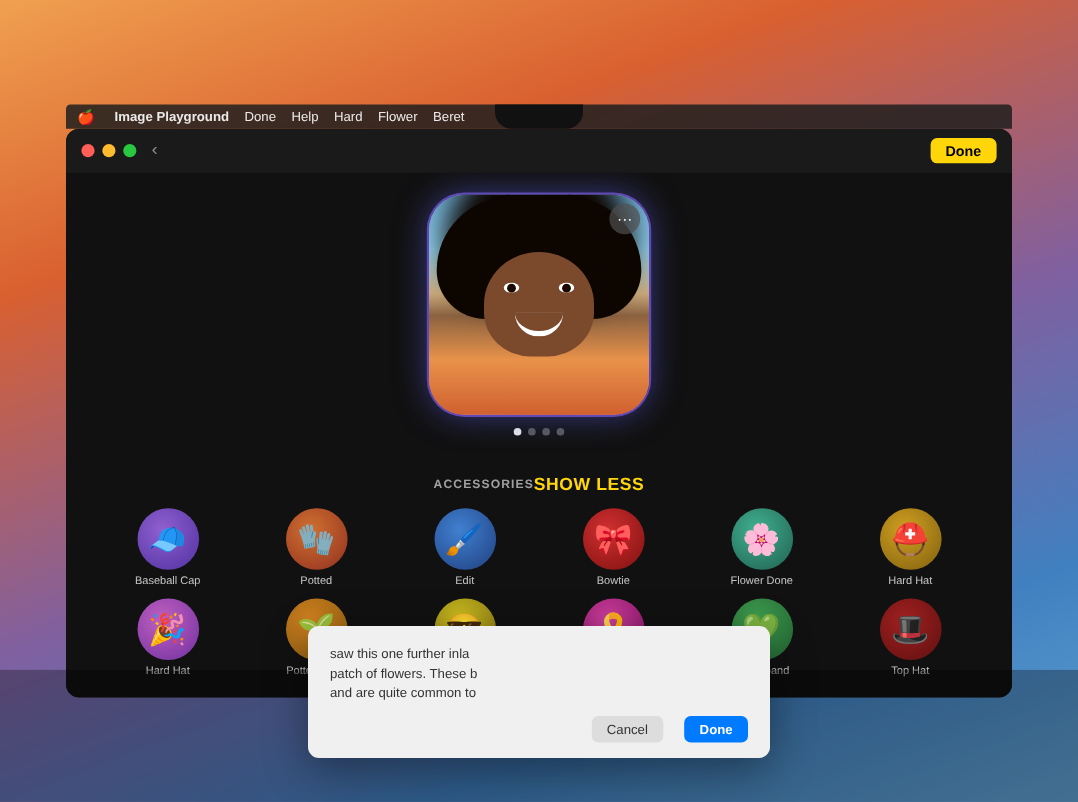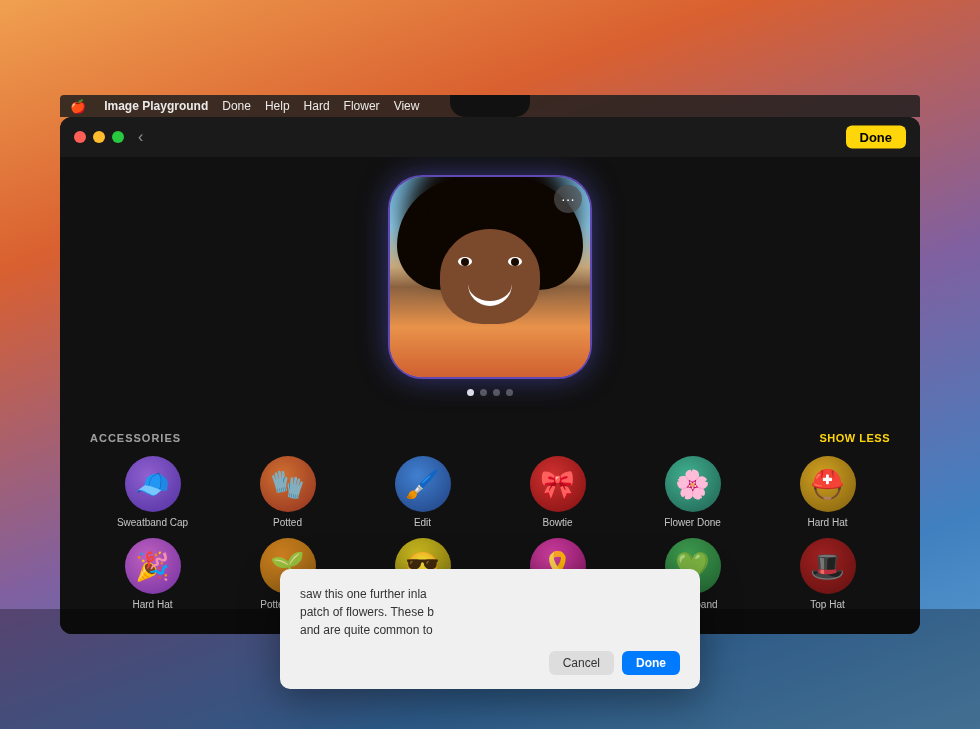--- a/index.html
+++ b/index.html
@@ -179,34 +179,34 @@
     }
 
     
     .accessories-panel {
       width: 100%;
       padding: 16px 30px 0;
       flex-shrink: 0;
     }
     .accessories-header {
       display: flex;
-      justify-content: space-between;
+      justify-content: center;
       align-items: center;
       margin-bottom: 12px;
     }
     .accessories-title {
       color: rgba(255,255,255,0.6);
       font-size: 11px;
       font-weight: 600;
       letter-spacing: 1px;
       text-transform: uppercase;
     }
     .show-less-btn {
       color: #ffd60a;
-      font-size: 11px;
+      font-size: 16px;
       font-weight: 600;
       letter-spacing: 0.5px;
       cursor: pointer;
       text-transform: uppercase;
     }
 
     .accessories-grid {
       display: grid;
       grid-template-columns: repeat(6, 1fr);
       gap: 10px;
@@ -325,21 +325,21 @@
     }
     .dialog-text {
       font-size: 12px;
       color: #333;
       line-height: 1.5;
       margin-bottom: 12px;
     }
     .dialog-buttons {
       display: flex;
       justify-content: flex-end;
-      gap: 8px;
+      gap: 19px;
     }
     .dialog-cancel-btn {
       padding: 5px 14px;
       font-size: 12px;
       color: #333;
       background: rgba(0,0,0,0.08);
       border: none;
       border-radius: 6px;
       cursor: pointer;
       font-weight: 500;
@@ -375,21 +375,21 @@
 
   <div class="camera-notch"></div>
 
   <div class="menu-bar">
     <span class="menu-bar-apple">🍎</span>
     <span class="menu-bar-item active">Image Playground</span>
     <span class="menu-bar-item">Done</span>
     <span class="menu-bar-item">Help</span>
     <span class="menu-bar-item">Hard</span>
     <span class="menu-bar-item">Flower</span>
-    <span class="menu-bar-item">View</span>
+    <span class="menu-bar-item">Beret</span>
   </div>
 
   <div class="app-window">
 
     <div class="title-bar">
       <div class="traffic-lights">
         <div class="traffic-light tl-red"></div>
         <div class="traffic-light tl-yellow"></div>
         <div class="traffic-light tl-green"></div>
       </div>
@@ -439,21 +439,21 @@
         <div class="accessories-header">
           <span class="accessories-title">ACCESSORIES</span>
           <span class="show-less-btn">SHOW LESS</span>
         </div>
         <div class="accessories-grid">
 
           <div class="accessory-item">
             <div class="accessory-icon icon-purple">
                 <span>🧢</span>
               </div>
-            <span class="accessory-label">Sweatband Cap</span>
+            <span class="accessory-label">Baseball Cap</span>
           </div>
           <div class="accessory-item">
             <div class="accessory-icon icon-orange">
                 <span>🧤</span>
               </div>
             <span class="accessory-label">Potted</span>
           </div>
           <div class="accessory-item">
             <div class="accessory-icon icon-blue">
                 <span>🖌️</span>

